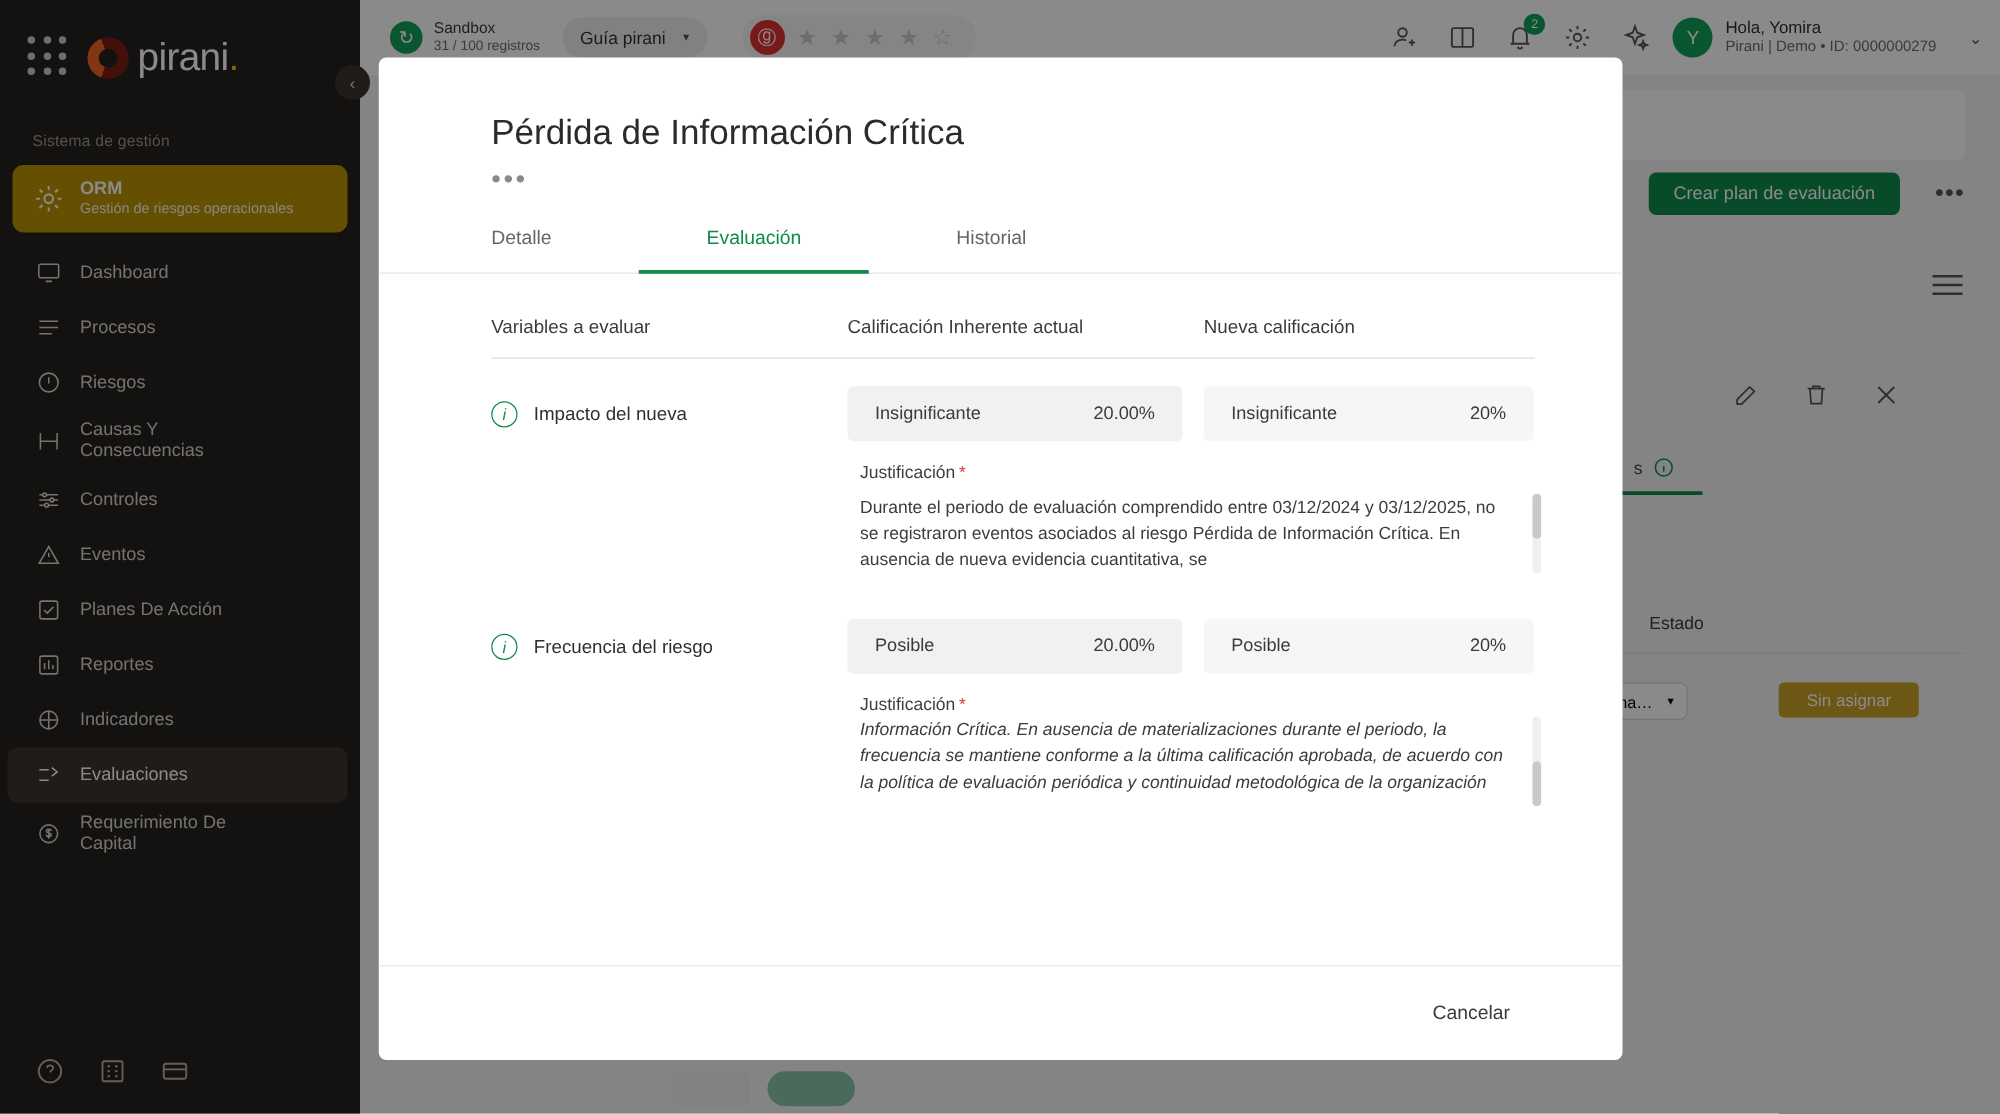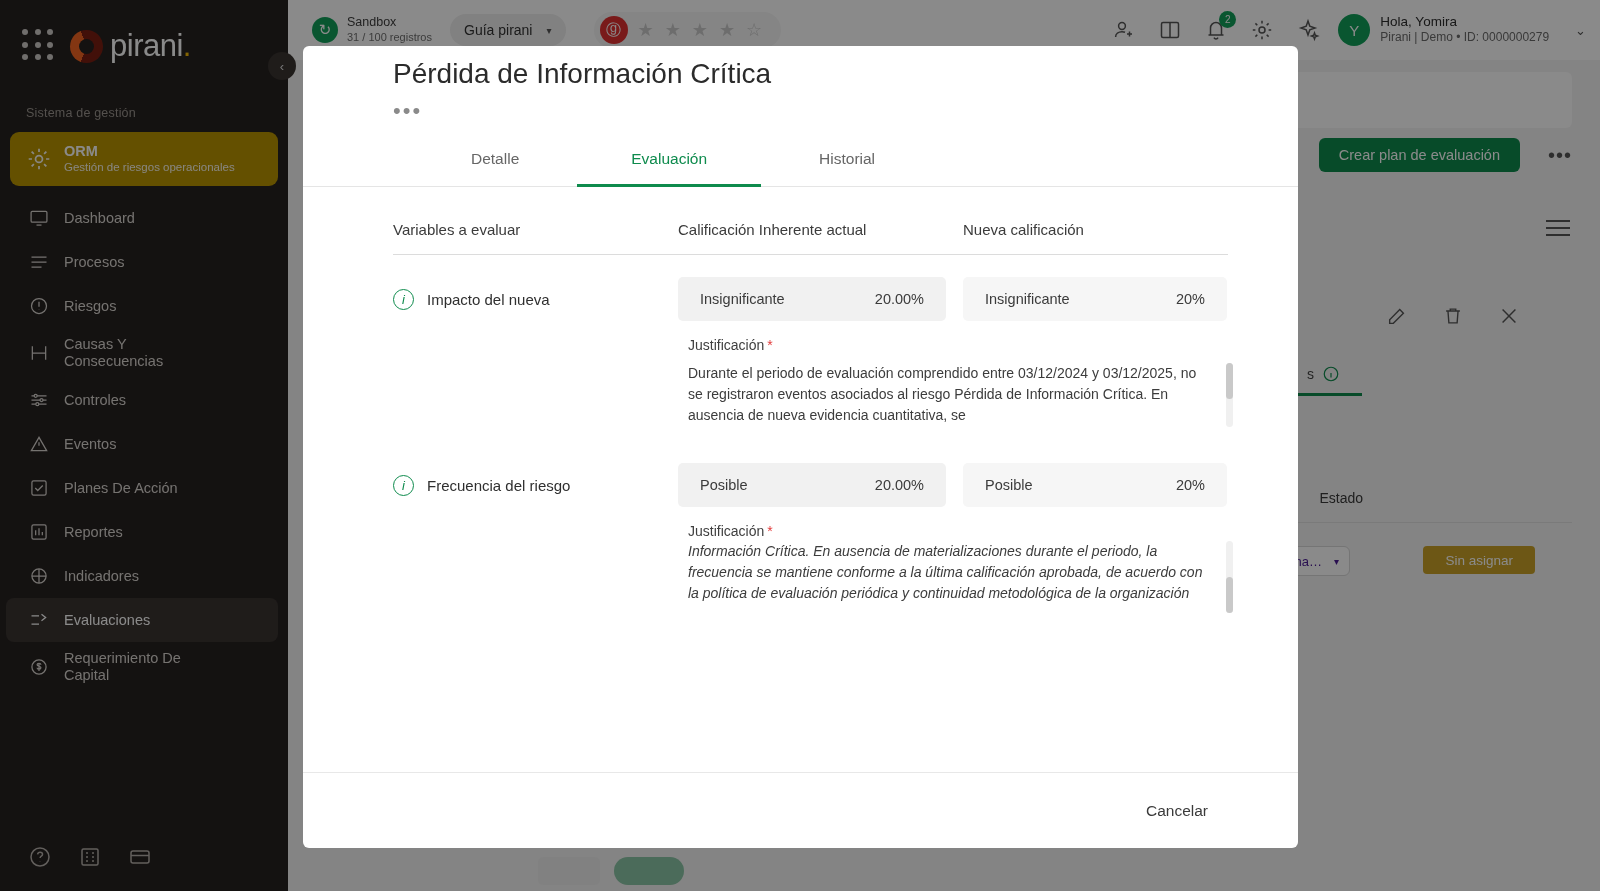--- a/index.html
+++ b/index.html
@@ -89,36 +89,36 @@
   .ham { position: absolute; right: 30px; top: 160px; width: 24px; }
   .ham i { display: block; height: 2px; background: #555; margin-bottom: 5px; }
   .row-icons { position: absolute; right: 80px; top: 245px; display: flex; gap: 34px; color: #555; }
   .tab-info { position: absolute; right: 260px; top: 305px; display: flex; align-items: center; gap: 8px;
      color: #444; font-size: 14px; }
   .tab-underline { position: absolute; right: 238px; top: 333px; width: 120px; height: 3px; background: #0e8b4d; }
   .th-row { position: absolute; right: 60px; top: 430px; width: 300px; display: flex; gap: 60px;
      font-size: 14px; color: #3a3a3a; }
   .hr-line { position: absolute; right: 28px; top: 462px; width: 540px; height: 1px; background: #e2e2e2; }
   .sel-chip { position: absolute; right: 250px; top: 486px; background: #fff; border: 1px solid #d8d8d8;
-     border-radius: 6px; height: 30px; display: flex; align-items: center; padding: 0 10px; font-size: 13px; color: #4c1d95; }
+     border-radius: 6px; height: 30px; display: flex; align-items: center; padding: 0 10px; font-size: 13px; color: #000000; }
   .badge-yellow { position: absolute; right: 65px; top: 486px; background: #c9a227; color: #fff; border-radius: 4px;
      height: 28px; display: flex; align-items: center; padding: 0 22px; font-size: 13.5px; }
   .pager { position: absolute; left: 250px; bottom: 6px; display: flex; align-items: center; gap: 14px;
      font-size: 13px; color: #555; }
   .pager .box { width: 62px; height: 28px; background: #efefef; border-radius: 5px; }
   .pager .pill { width: 70px; height: 28px; background: #8bc6a6; border-radius: 14px; }
 
   
   #overlay { position: absolute; inset: 0; background: rgba(0,0,0,.46); z-index: 10; }
   #modal { position: absolute; left: 303px; top: 46px; width: 995px; height: 802px; background: #fff;
      border-radius: 6px; z-index: 11; display: flex; flex-direction: column; }
-  .m-head { padding: 12px 0 0 90px; }
+  .m-head { padding: 44px 0 0 90px; }
   .m-title { font-size: 28px; color: #2b2b2b; font-weight: 400; }
   .m-dots { font-size: 22px; color: #8a8a8a; letter-spacing: 2px; margin-top: 8px; }
-  .m-tabs { display: flex; gap: 4px; margin-top: 26px; border-bottom: 1px solid #e5e5e5; padding-left: 114px; }
+  .m-tabs { display: flex; gap: 16px; margin-top: 26px; border-bottom: 1px solid #e5e5e5; padding-left: 36px; }
   .m-tab { padding: 0 54px 18px 54px; font-size: 15.5px; color: #666; position: relative; }
   .m-tab.active { color: #0e8b4d; }
   .m-tab.active::after { content: ""; position: absolute; left: 0; right: 0; bottom: -1px; height: 3px; background: #0e8b4d; }
 
   .m-body { flex: 1; overflow: hidden; padding: 34px 70px 0 90px; }
   .grid-head { display: grid; grid-template-columns: 285px 285px 265px; font-size: 15px; color: #3b3b3b;
      padding-bottom: 16px; border-bottom: 1px solid #dcdcdc; }
   .var-row { display: grid; grid-template-columns: 285px 285px 265px; align-items: center; margin-top: 22px; }
   .var-label { display: flex; align-items: center; font-size: 15px; color: #2f2f2f; }
   .info-ic { width: 21px; height: 21px; border-radius: 50%; border: 1.6px solid #0e8b4d; color: #0e8b4d;

